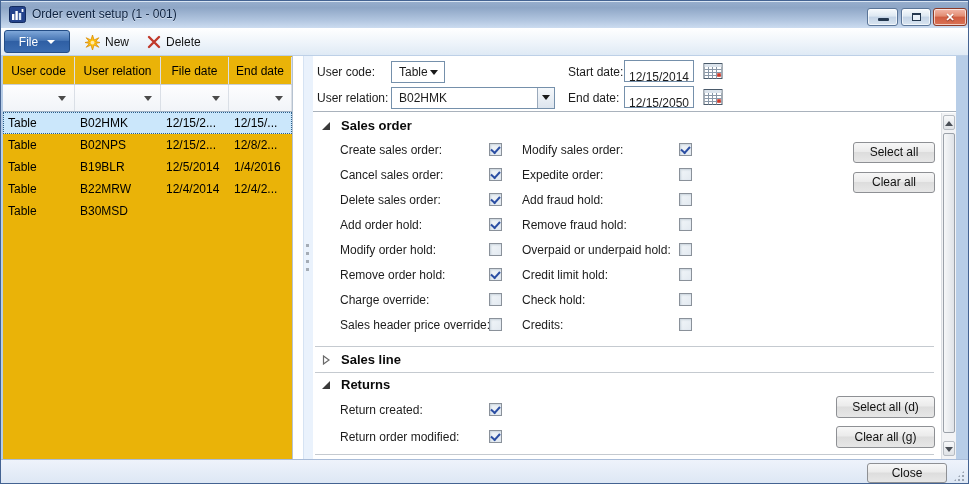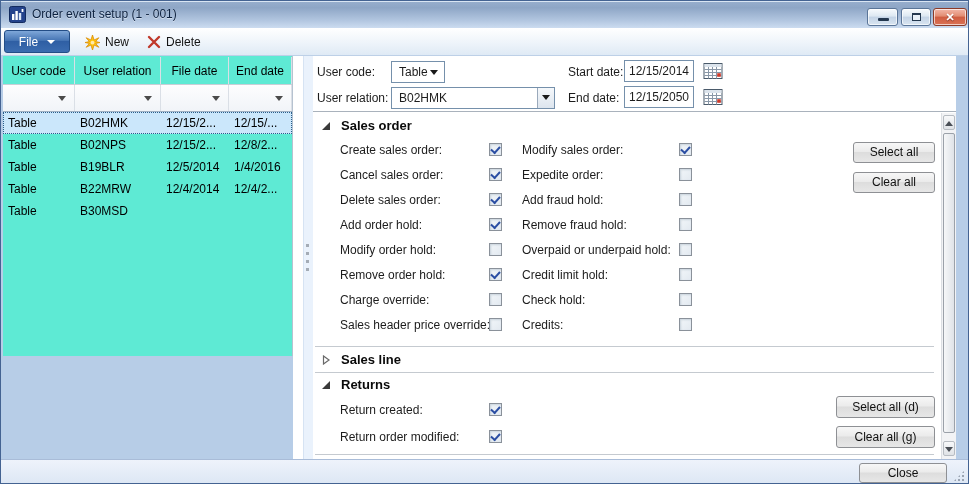--- a/index.html
+++ b/index.html
@@ -33,21 +33,21 @@
   .tool-new { left:84px; } .tool-del { left:146px; }
   .pane-btn { position:absolute; left:908px; top:31px; width:21px; height:17px; }
   .help-btn { position:absolute; left:938px; top:31px; width:17px; height:17px; border-radius:50%;
     background:radial-gradient(circle at 35% 30%, #7db1ec, #2a66b4 70%); border:1px solid #1c4f94;
     color:#fff; font-weight:bold; font-size:11px; text-align:center; line-height:15px; }
 
   
   .main { position:absolute; left:0; top:55px; right:0; height:403px; background:#b7cde7; }
 
   
-  .grid { position:absolute; left:2px; top:0; width:290px; height:300px; background:#5eead4; border-right:1px solid #b6c2d0; font-size:12px; color:#000; }
+  .grid { position:absolute; left:2px; top:0; width:290px; height:403px; background:#eab308; border-right:1px solid #b6c2d0; font-size:12px; color:#000; }
   .g-header { display:flex; height:28px; border-bottom:1px solid #c9ced6; margin-top:1px; }
   .g-header .gc { display:flex; align-items:center; justify-content:center; border-right:1px solid #dadfe6; }
   .g-filter { display:flex; height:27px; border-bottom:1px solid #9fb0c2; }
   .g-filter .gc { position:relative; border-right:1px solid #dadfe6; background:linear-gradient(#fdfdfe,#f1f4f8); }
   .f-arrow { position:absolute; right:8px; top:11px; width:0; height:0; border-left:4px solid transparent; border-right:4px solid transparent; border-top:5px solid #4a4a4a; }
   .g-row { display:flex; height:22px; }
   .g-row .gc { padding:4px 0 0 5px; border-right:1px solid transparent; white-space:nowrap; overflow:hidden; }
   .g-row.sel { background:#cbe7fb; outline:1px dotted #2a5e8a; outline-offset:-1px; }
   .c0{width:72px;} .c1{width:86px;} .c2{width:68px;} .c3{width:63px;}
 
@@ -60,21 +60,21 @@
   
   .rpanel { position:absolute; left:312px; right:12px; top:0; bottom:0; background:#fff; }
   .topform { position:absolute; left:0; right:0; top:0; height:56px; border-bottom:1px solid #a9b2bc; font-size:12px; color:#1c1c1c; }
   .lbl { position:absolute; white-space:nowrap; }
   .field { position:absolute; height:22px; border:1px solid #7590ab; background:#fff; font-size:12px; }
   .sel-uc { left:78px; top:5px; width:54px; padding:3px 0 0 7px; }
   .sel-uc .dd { position:absolute; right:6px; top:8px; width:0; height:0; border-left:4px solid transparent; border-right:4px solid transparent; border-top:5px solid #1a1a1a; }
   .combo { left:78px; top:31px; width:164px; padding:3px 0 0 7px; }
   .combo-btn { position:absolute; right:0; top:0; width:17px; height:20px; background:linear-gradient(#f5f8fb,#dde5ee); border-left:1px solid #9aa9bb; }
   .combo-btn .dd { position:absolute; left:4px; top:7px; width:0; height:0; border-left:4px solid transparent; border-right:4px solid transparent; border-top:5px solid #1a1a1a; }
-  .date-in { left:311px; width:70px; text-align:center; padding-top:3px; }
+  .date-in { left:311px; width:70px; text-align:center; padding-top:9px; }
   .cal-btn { position:absolute; left:390px; width:20px; height:19px; cursor:default; }
 
   
   .sections { position:absolute; left:0; right:0; top:57px; bottom:0; overflow:hidden; }
   .sec-head { position:absolute; left:8px; display:flex; align-items:center; gap:10px; font-size:13px; font-weight:bold; color:#0a0a0a; }
   .sep { position:absolute; left:2px; right:22px; border-top:1px solid #c5cad0; }
   .cbrow { position:absolute; left:0; right:22px; height:25px; font-size:12px; color:#1c1c1c; }
   .cbrow span { position:absolute; top:50%; transform:translateY(-50%); white-space:nowrap; }
   .cb { position:absolute; top:50%; margin-top:-7px; width:13px; height:13px; border:1px solid #8a919a;
     background:linear-gradient(135deg,#f2f6f9,#e2e9f0); box-shadow:inset 1px 1px 2px rgba(130,150,170,.35); }
@@ -87,21 +87,21 @@
   .s-btn { position:absolute; left:1px; right:1px; height:15px; border:1px solid #b7bcc2; border-radius:2px; background:linear-gradient(#f8f9fa,#dfe2e6); }
   .s-up { top:2px; } .s-dn { bottom:3px; }
   .tri-up { position:absolute; left:50%; top:5px; margin-left:-4px; width:0; height:0; border-left:4px solid transparent; border-right:4px solid transparent; border-bottom:5px solid #4a4f56; }
   .tri-dn { position:absolute; left:50%; top:5px; margin-left:-4px; width:0; height:0; border-left:4px solid transparent; border-right:4px solid transparent; border-top:5px solid #4a4f56; }
   .s-thumb { position:absolute; left:1px; right:1px; top:20px; bottom:26px; border:1px solid #9ba1a9; border-radius:2px; background:linear-gradient(90deg,#f6f7f8,#dfe3e8); }
 
   
   .statusbar { position:absolute; left:0; top:458px; right:0; height:26px;
     background:linear-gradient(#eef3fb,#dce6f4); border-top:1px solid #a9bcd8; font-size:12px; color:#3a3f47; }
   .status-text { position:absolute; left:12px; top:6px; }
-  .close-btn { right:21px; top:3px; width:88px; height:20px; line-height:18px; }
+  .close-btn { right:21px; top:3px; width:80px; height:20px; line-height:18px; }
   .rgrip { position:absolute; right:3px; bottom:3px; width:12px; height:12px;
     background-image:radial-gradient(#9aa4b2 1px, transparent 1.3px); background-size:4px 4px;
     clip-path:polygon(100% 0, 100% 100%, 0 100%); }
 </style>
 </head>
 <body>
 
 <div class="window">
 
   <div class="titlebar">

